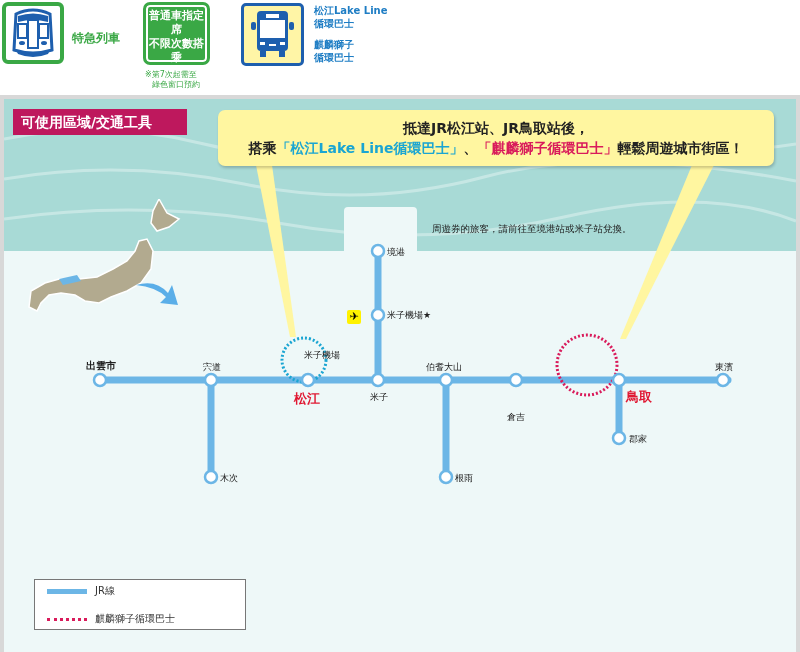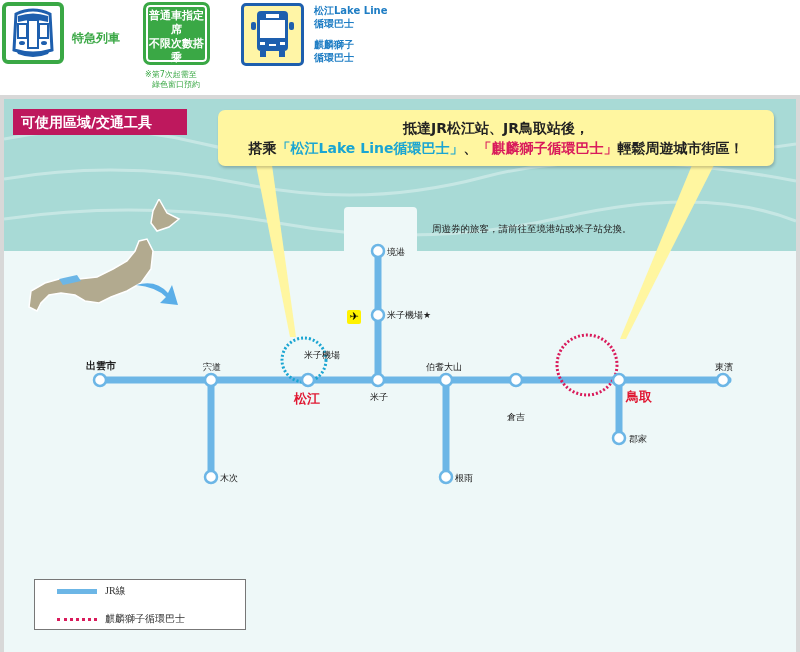--- a/index.html
+++ b/index.html
@@ -26,21 +26,21 @@
   .bubble{left:214px;top:11px;width:556px;height:56px;background:#fff6a0;border-radius:7px;box-shadow:1px 2px 3px rgba(0,0,0,0.2);text-align:center;font-weight:bold;font-size:14px;color:#222;}
   .bubble .line1{margin-top:8px;line-height:20px;}
   .bubble .line2{line-height:20px;}
   .hl-blue{color:#1aa5d2;}
   .hl-pink{color:#d91b5b;}
   .station-label{font-size:9px;color:#222;white-space:nowrap;}
   .station-label.bold{font-weight:bold;font-size:10px;}
   .station-label.red{color:#e01832;font-weight:bold;font-size:13px;}
   .note-star{font-size:9.5px;color:#222;line-height:13px;}
   .legend-box{left:30px;top:480px;width:212px;height:51px;background:#fff;border:1px solid #777;box-sizing:border-box;}
-  .legend-row{position:absolute;left:22px;height:14px;display:flex;align-items:center;font-size:10px;color:#333;font-family:Liberation Serif, serif;}
+  .legend-row{position:absolute;left:12px;height:14px;display:flex;align-items:center;font-size:10px;color:#333;}
   .swatch{width:40px;height:4px;margin-right:8px;}
   .sw-jr{background:#6cb6e6;height:5px;}
   .sw-lake{border-top:3px dotted #1aa5d2;height:0;}
   .sw-kirin{border-top:3px dotted #d91b5b;height:0;}
   .airport-icon{left:343px;top:211px;width:14px;height:14px;background:#fff200;border-radius:2px;font-size:11px;line-height:14px;text-align:center;color:#000;}
 </style>
 </head>
 <body>
 
 <div class="icon-box train-box">

